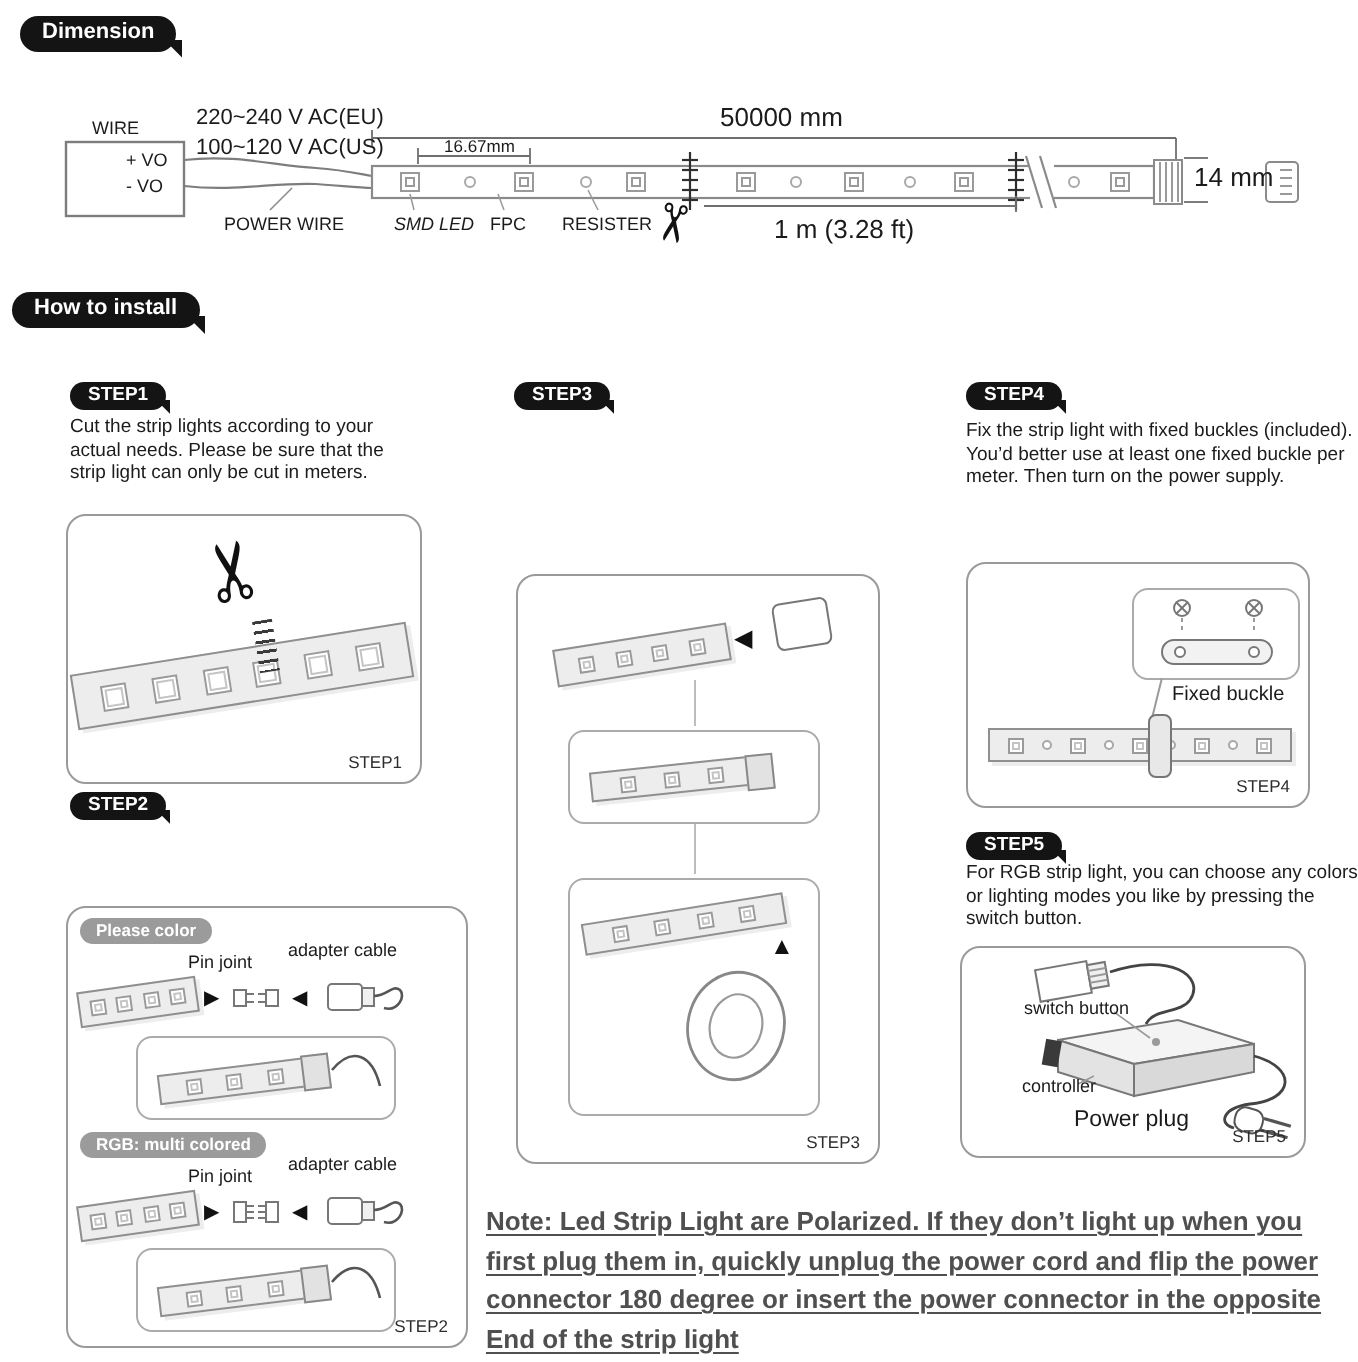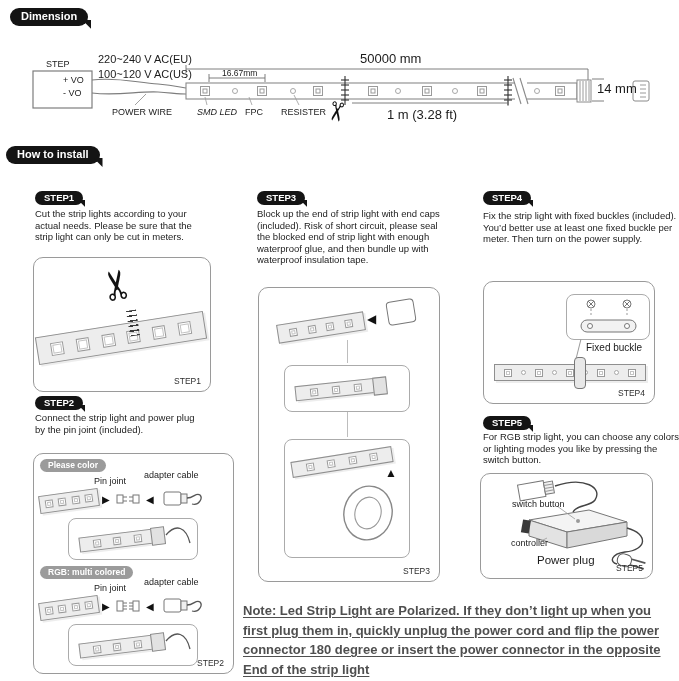--- a/index.html
+++ b/index.html
@@ -146,21 +146,21 @@
         <line x1="640" y1="45" x2="646" y2="45"></line>
           <line x1="640" y1="49" x2="646" y2="49"></line>
       </g>
 
       <g stroke="#9a9a9a" stroke-width="0.8">
         <line x1="207" y1="57" x2="205" y2="49"></line>
         <line x1="252" y1="57" x2="249" y2="49"></line>
         <line x1="299" y1="57" x2="294" y2="47"></line>
       </g>
     </svg>
-    <span class="lbl" style="left:46px;top:11px;">STEP</span>
+    <span class="lbl" style="left:46px;top:11px;">WIRE</span>
     <span class="lbl lbl-md" style="left:98px;top:5px;">220~240 V AC(EU)</span>
     <span class="lbl lbl-md" style="left:98px;top:20px;">100~120 V AC(US)</span>
     <span class="lbl" style="left:63px;top:27px;">+ VO</span>
     <span class="lbl" style="left:63px;top:40px;">- VO</span>
     <span class="lbl" style="left:112px;top:59px;">POWER WIRE</span>
     <span class="lbl" style="left:222px;top:20px;font-size:8.5px;">16.67mm</span>
     <span class="lbl lbl-lg" style="left:360px;top:3px;">50000 mm</span>
     <span class="lbl" style="left:197px;top:59px;font-style:italic;">SMD LED</span>
     <span class="lbl" style="left:245px;top:59px;">FPC</span>
     <span class="lbl" style="left:281px;top:59px;">RESISTER</span>
@@ -181,21 +181,20 @@
       <span class="led led-lg"></span>
       <span class="led led-lg"></span>
       <span class="led led-lg"></span>
     </div>
     <span class="hatch" style="left:94px;top:52px;width:10px;height:26px;transform:rotate(-9deg);"></span>
     <span class="scissors" style="left:66px;top:4px;font-size:40px;transform:rotate(-100deg);">✂</span>
     <span class="fig-label">STEP1</span>
   </div>
 
   <div class="step-badge" style="left:35px;top:396px;">STEP2</div>
-  <p class="step-text" style="left:35px;top:412px;width:170px;">Connect the strip light and power plug by the pin joint (included).</p>
   <div class="figure" style="left:33px;top:453px;width:199px;height:219px;">
 
     <span class="gray-pill" style="left:6px;top:5px;">Please color</span>
     <span class="lbl" style="left:60px;top:22px;">Pin joint</span>
     <span class="lbl" style="left:110px;top:16px;">adapter cable</span>
     <div class="mini-strip" style="left:5px;top:38px;width:58px;height:16px;transform:rotate(-8deg);">
       <span class="led"></span>
       <span class="led"></span>
       <span class="led"></span>
       <span class="led"></span>
@@ -261,21 +260,20 @@
       </div>
       <span class="conn-block" style="left:82px;top:8px;transform:rotate(-7deg);"></span>
       <svg class="abs-svg" style="left:95px;top:2px;" width="30" height="30">
         <path d="M2 14 C12 2 22 6 26 22" fill="none" stroke="#555" stroke-width="1.3"></path>
       </svg>
     </div>
     <span class="fig-label">STEP2</span>
   </div>
 
   <div class="step-badge" style="left:257px;top:191px;">STEP3</div>
-  <p class="step-text" style="left:257px;top:208px;width:196px;">Block up the end of strip light with end caps (included). Risk of short circuit, please seal the blocked end of strip light with enough waterproof glue, and then bundle up with waterproof insulation tape.</p>
   <div class="figure" style="left:258px;top:287px;width:180px;height:293px;">
     <div class="mini-strip" style="left:18px;top:30px;width:86px;height:17px;transform:rotate(-9deg);">
       <span class="led"></span>
       <span class="led"></span>
       <span class="led"></span>
       <span class="led"></span>
     </div>
     <span class="arrow" style="left:108px;top:26px;font-size:12px;">◀</span>
     <span class="end-cap" style="left:128px;top:12px;width:26px;height:22px;transform:rotate(-9deg);"></span>
     <span class="vline" style="left:88px;top:52px;height:23px;"></span>

